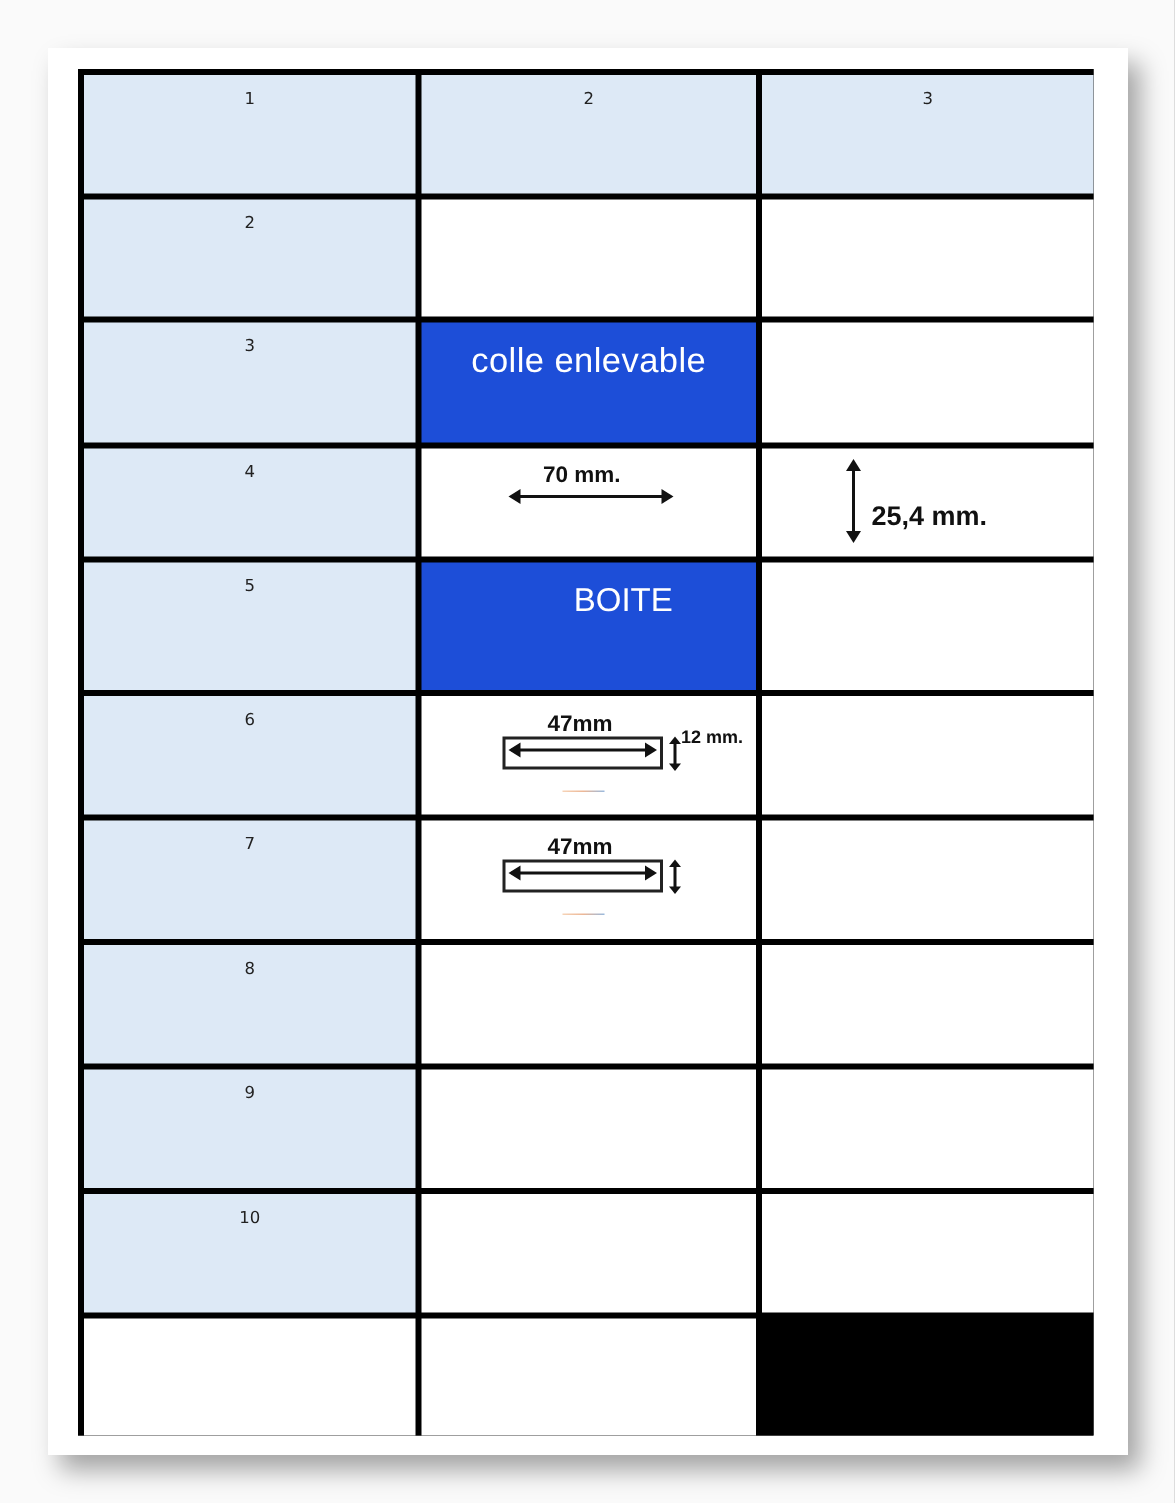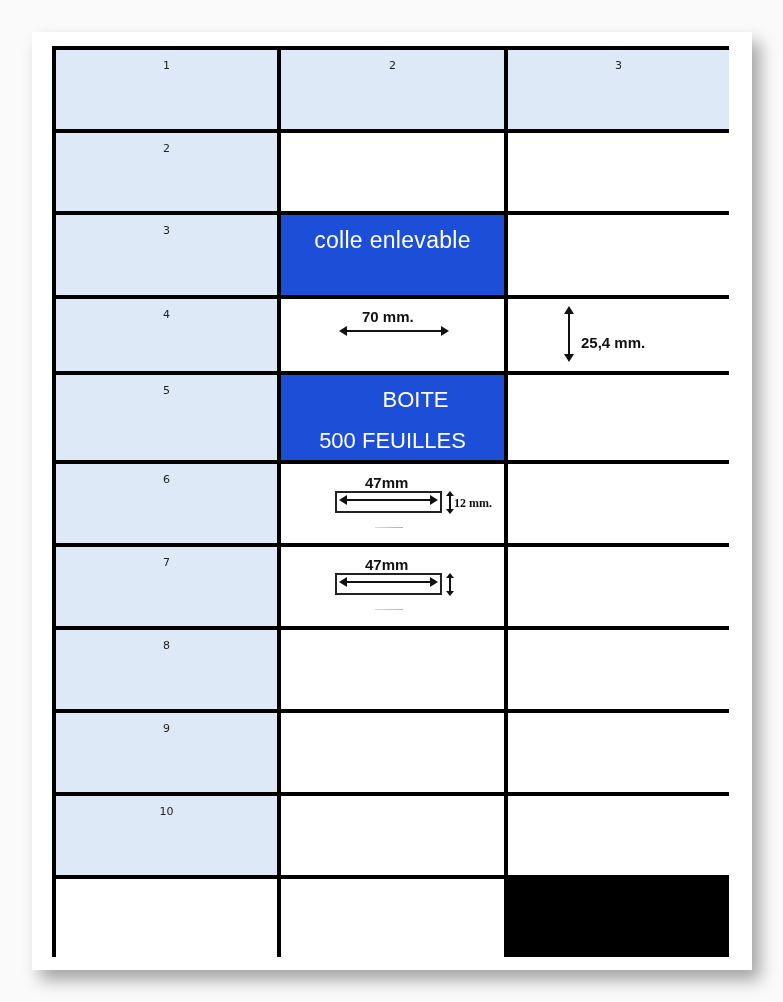--- a/index.html
+++ b/index.html
@@ -191,41 +191,40 @@
 
   <div class="cell label">
     <span class="num">4</span>
   </div>
   <div class="cell">
     <span class="dim-label" style="left:81px; top:9px; font-size:15px;">70 mm.</span>
     <div class="h-arrow" style="left:60px; top:31px; width:106px;"></div>
   </div>
   <div class="cell">
     <div class="v-arrow" style="left:60px; top:9px; height:52px;"></div>
-    <span class="dim-label" style="left:73px; top:35px; font-size:15px;">25,4 mm.</span>
+    <span class="dim-label" style="left:73px; top:35px; font-size:18px;">25,4 mm.</span>
   </div>
 
   <div class="cell label">
     <span class="num">5</span>
   </div>
   <div class="cell blue">
     <span class="line-boite">BOITE</span>
-    <span class="line-feuilles">500 FEUILLES</span>
   </div>
   <div class="cell"></div>
 
   <div class="cell label">
     <span class="num">6</span>
   </div>
   <div class="cell">
     <span class="dim-label" style="left:84px; top:10px; font-size:15px;">47mm</span>
     <div class="label-rect" style="left:54px; top:27px; width:107px; height:22px;"></div>
     <div class="h-arrow" style="left:60px; top:35px; width:95px;"></div>
     <div class="v-arrow small" style="left:168px; top:29px; height:19px;"></div>
-    <span class="dim-label" style="left:173px; top:32px; font-size:12px;font-family:Liberation Serif, serif;">12 mm.</span>
+    <span class="dim-label" style="left:173px; top:20px; font-size:12px;">12 mm.</span>
     <div class="artifact" style="left:94px; top:63px; width:28px;"></div>
   </div>
   <div class="cell"></div>
 
   <div class="cell label">
     <span class="num">7</span>
   </div>
   <div class="cell">
     <span class="dim-label" style="left:84px; top:9px; font-size:15px;">47mm</span>
     <div class="label-rect" style="left:54px; top:26px; width:107px; height:22px;"></div>

